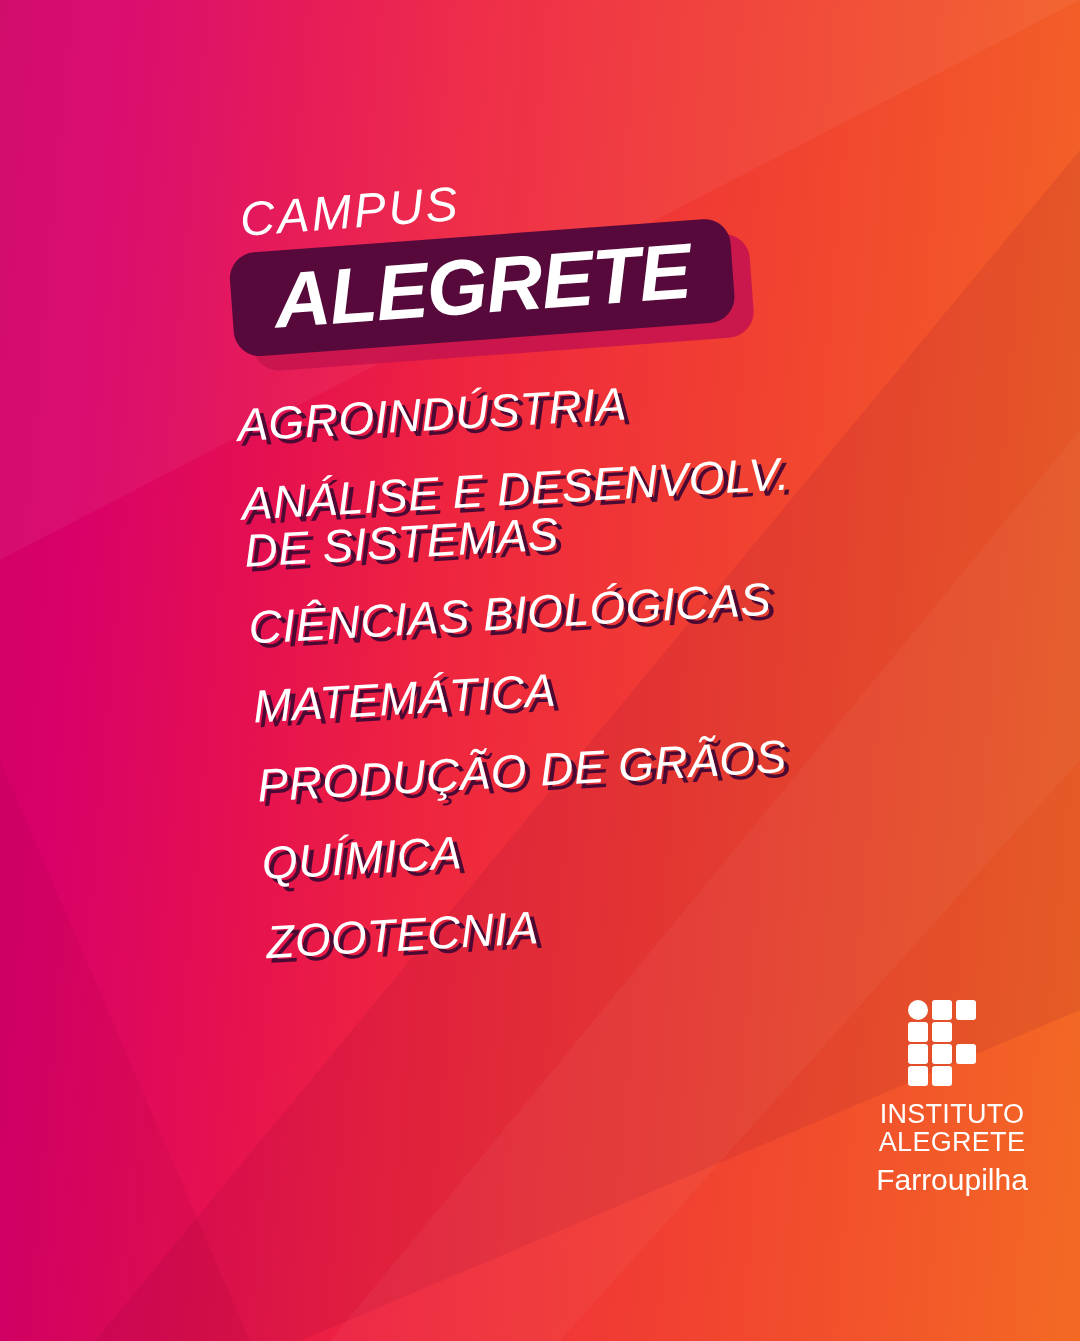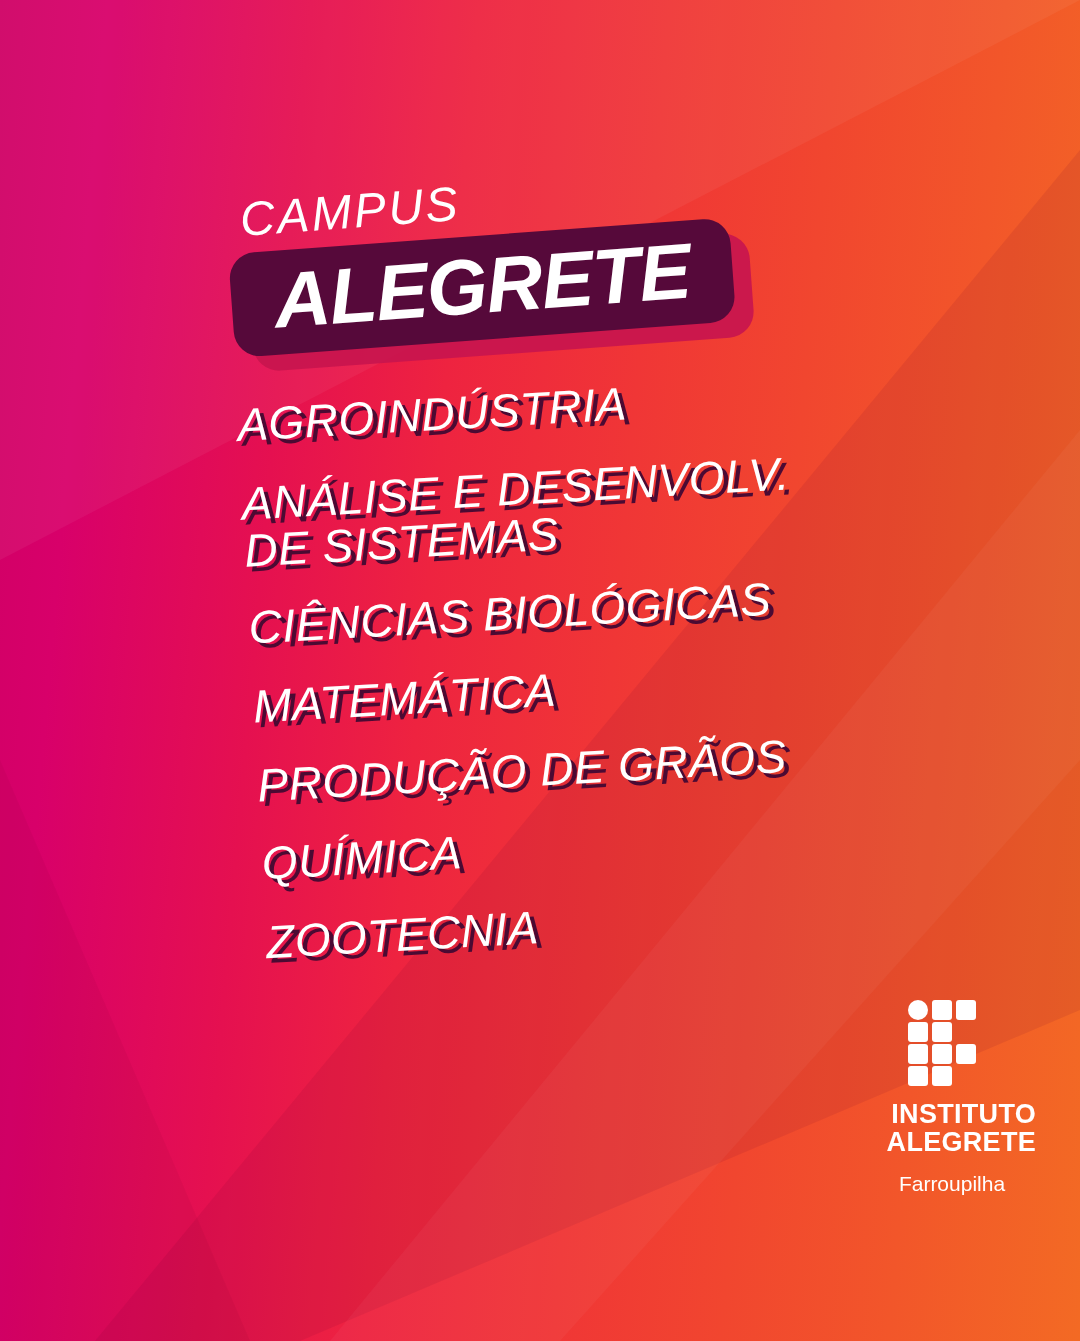--- a/index.html
+++ b/index.html
@@ -135,32 +135,31 @@
   }
   .logo-mark i {
     position: absolute;
     background: #ffffff;
     border-radius: 3px;
     display: block;
   }
   .logo-mark i.round { border-radius: 50%; }
   .logo-line1, .logo-line2 {
     color: #ffffff;
-    font-weight: 700;
+    font-weight: 400;
     font-size: 27px;
     letter-spacing: .3px;
     line-height: 1.05;
-    text-align: right;
   }
   .logo-line3 {
     color: #ffffff;
     font-weight: 400;
-    font-size: 21px;
+    font-size: 30px;
     line-height: 1.2;
-    margin-top: 14px;
+    margin-top: 5px;
   }
 </style>
 </head>
 <body>
 
 <div class="poster">
 
   <div class="ovl">
     <svg viewBox="0 0 1080 1341" preserveAspectRatio="none" aria-hidden="true">
 

